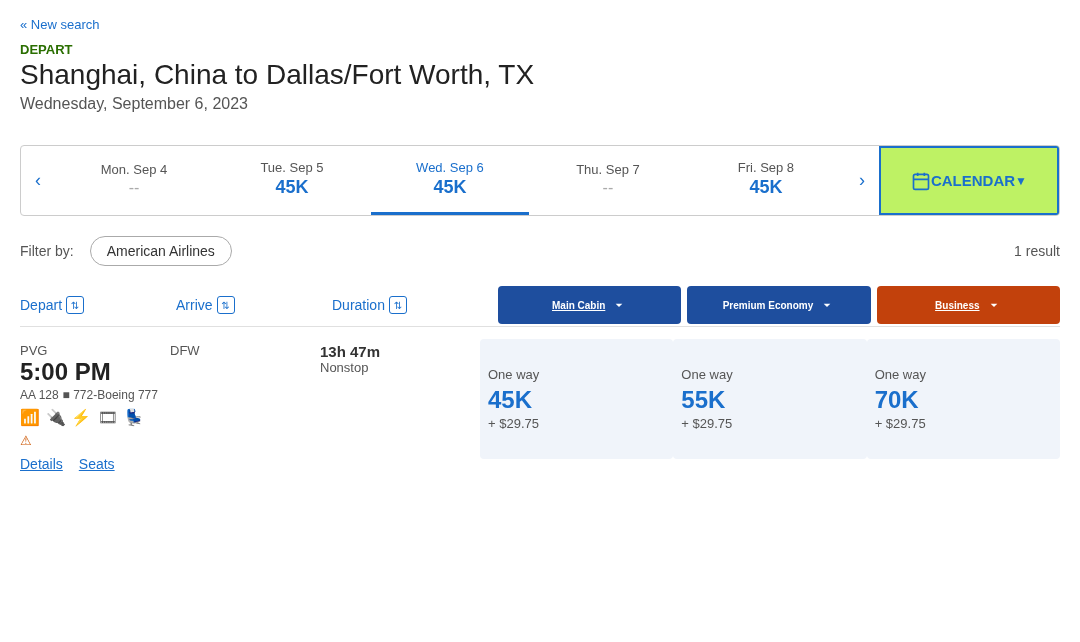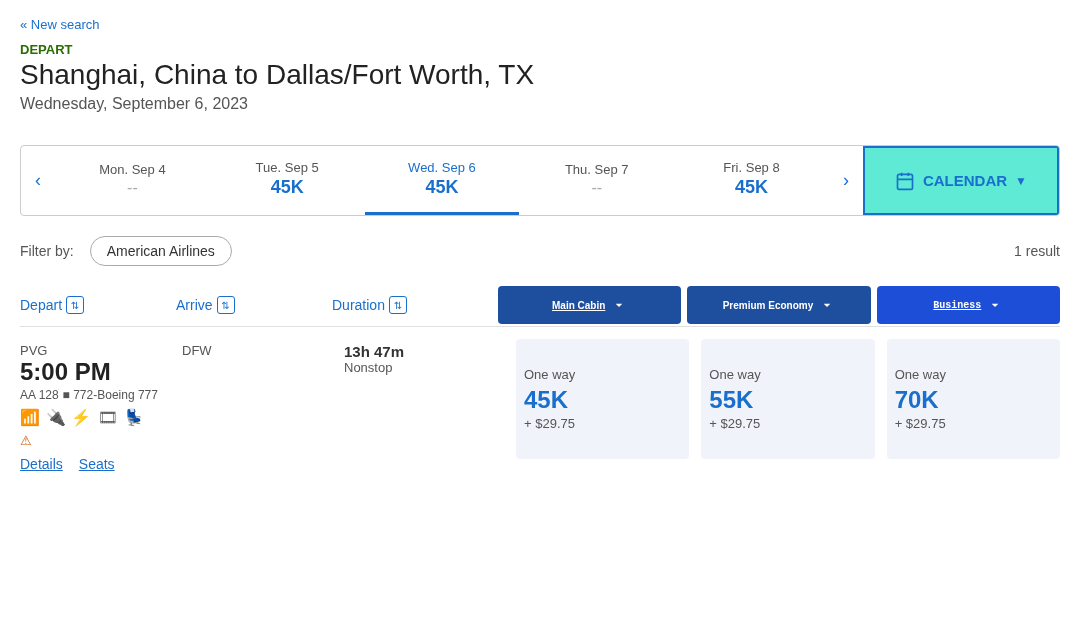--- a/index.html
+++ b/index.html
@@ -89,29 +89,29 @@
       color: #1a6fcc;
       margin-top: 2px;
     }
     .date-item .date-dash {
       font-size: 16px;
       color: #aaa;
       margin-top: 2px;
     }
     .calendar-btn {
       border: 2px solid #1a6fcc;
-      background: #5eead4;
+      background: #bef264;
       color: #1a6fcc;
       padding: 0 30px;
       cursor: pointer;
       font-size: 15px;
       font-weight: bold;
       display: flex;
       align-items: center;
-      gap: 8px;
+      gap: 0;
       min-width: 180px;
       justify-content: space-between;
     }
     .calendar-btn svg {
       width: 20px;
       height: 20px;
     }
 
     
     .filter-bar {
@@ -179,35 +179,34 @@
       text-align: center;
       cursor: pointer;
       font-size: 10px;
       font-weight: bold;
       display: flex;
       align-items: center;
       justify-content: center;
       gap: 6px;
     }
     .cabin-btn.business {
-      background: #1d4ed8;
-      font-family: Liberation Mono, monospace;
+      background: #c2410c;
     }
     .cabin-btn svg {
       width: 16px;
       height: 16px;
       fill: #fff;
     }
 
     
     .flight-row {
       display: grid;
       grid-template-columns: 150px 150px 160px 1fr 1fr 1fr;
       align-items: start;
-      gap: 12px;
+      gap: 0;
       border-top: 1px solid #e0e0e0;
       padding-top: 12px;
     }
     .flight-col {
       padding: 4px 0;
     }
     .airport-code {
       font-size: 13px;
       color: #555;
     }

